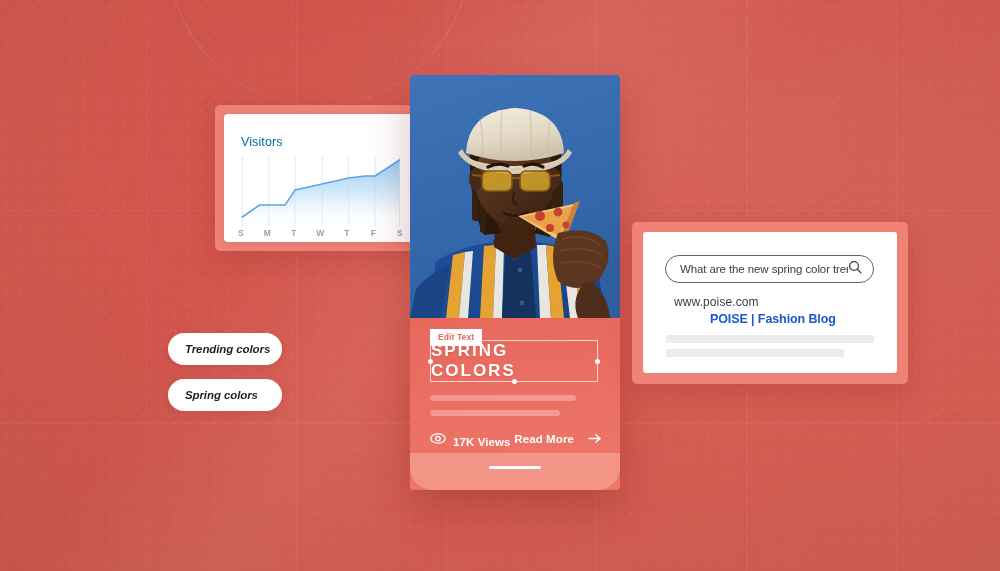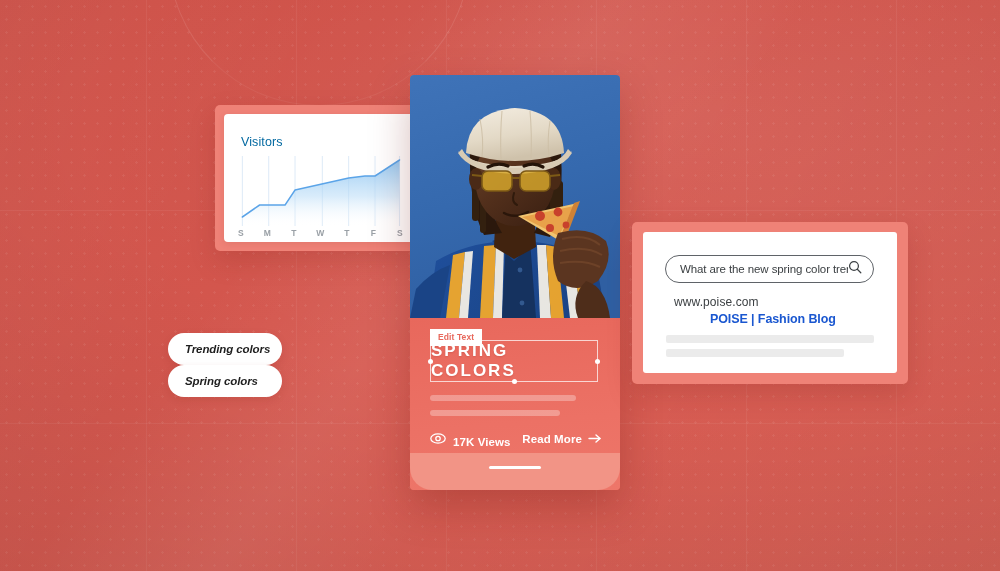--- a/index.html
+++ b/index.html
@@ -144,21 +144,21 @@
   }
   #sk1 { left: 20px; top: 77px; width: 146px; }
   #sk2 { left: 20px; top: 92px; width: 130px; }
 
   #phone-meta {
     position: absolute; left: 20px; right: 18px; top: 112px;
     display: flex; align-items: center; justify-content: space-between;
   }
   #views-group { display: flex; align-items: flex-end; gap: 7px; }
   #views-label { color: #ffffff; font-size: 11.5px; font-weight: 700; letter-spacing: .1px; }
-  #read-more-group { display: flex; align-items: center; gap: 6px; }
+  #read-more-group { display: flex; align-items: center; gap: 14px; }
   #read-more-label { color: #ffffff; font-size: 11.5px; font-weight: 700; letter-spacing: .1px; }
 
   #phone-bottombar {
     position: absolute; left: 0; right: 0; bottom: 0; height: 37px;
     background: #f29486;
     border-radius: 0 0 22px 22px;
   }
   #home-indicator {
     position: absolute; left: 50%; margin-left: -26px; top: 13px;
     width: 52px; height: 3px; border-radius: 2px; background: #ffffff;
@@ -190,21 +190,21 @@
   }
   #res-sk1, #res-sk2 {
     position: absolute; height: 8px; border-radius: 2px; background: #ebebeb;
   }
   #res-sk1 { left: 23px; top: 103px; width: 208px; }
   #res-sk2 { left: 23px; top: 117px; width: 178px; }
 
   
   #tags { position: absolute; left: 168px; top: 333px; width: 114px; }
   .tag-pill {
-    height: 32px; margin-bottom: 0;
+    height: 32px; margin-bottom: 14px;
     background: #ffffff; border-radius: 16px;
     display: flex; align-items: center;
     padding-left: 17px;
     box-shadow: 0 3px 9px rgba(120,26,20,0.12);
     font-size: 11.5px; font-style: italic; color: #1f1f1f; font-weight: 700;
     letter-spacing: -.1px;
     box-sizing: border-box;
   }
 </style>
 </head>

